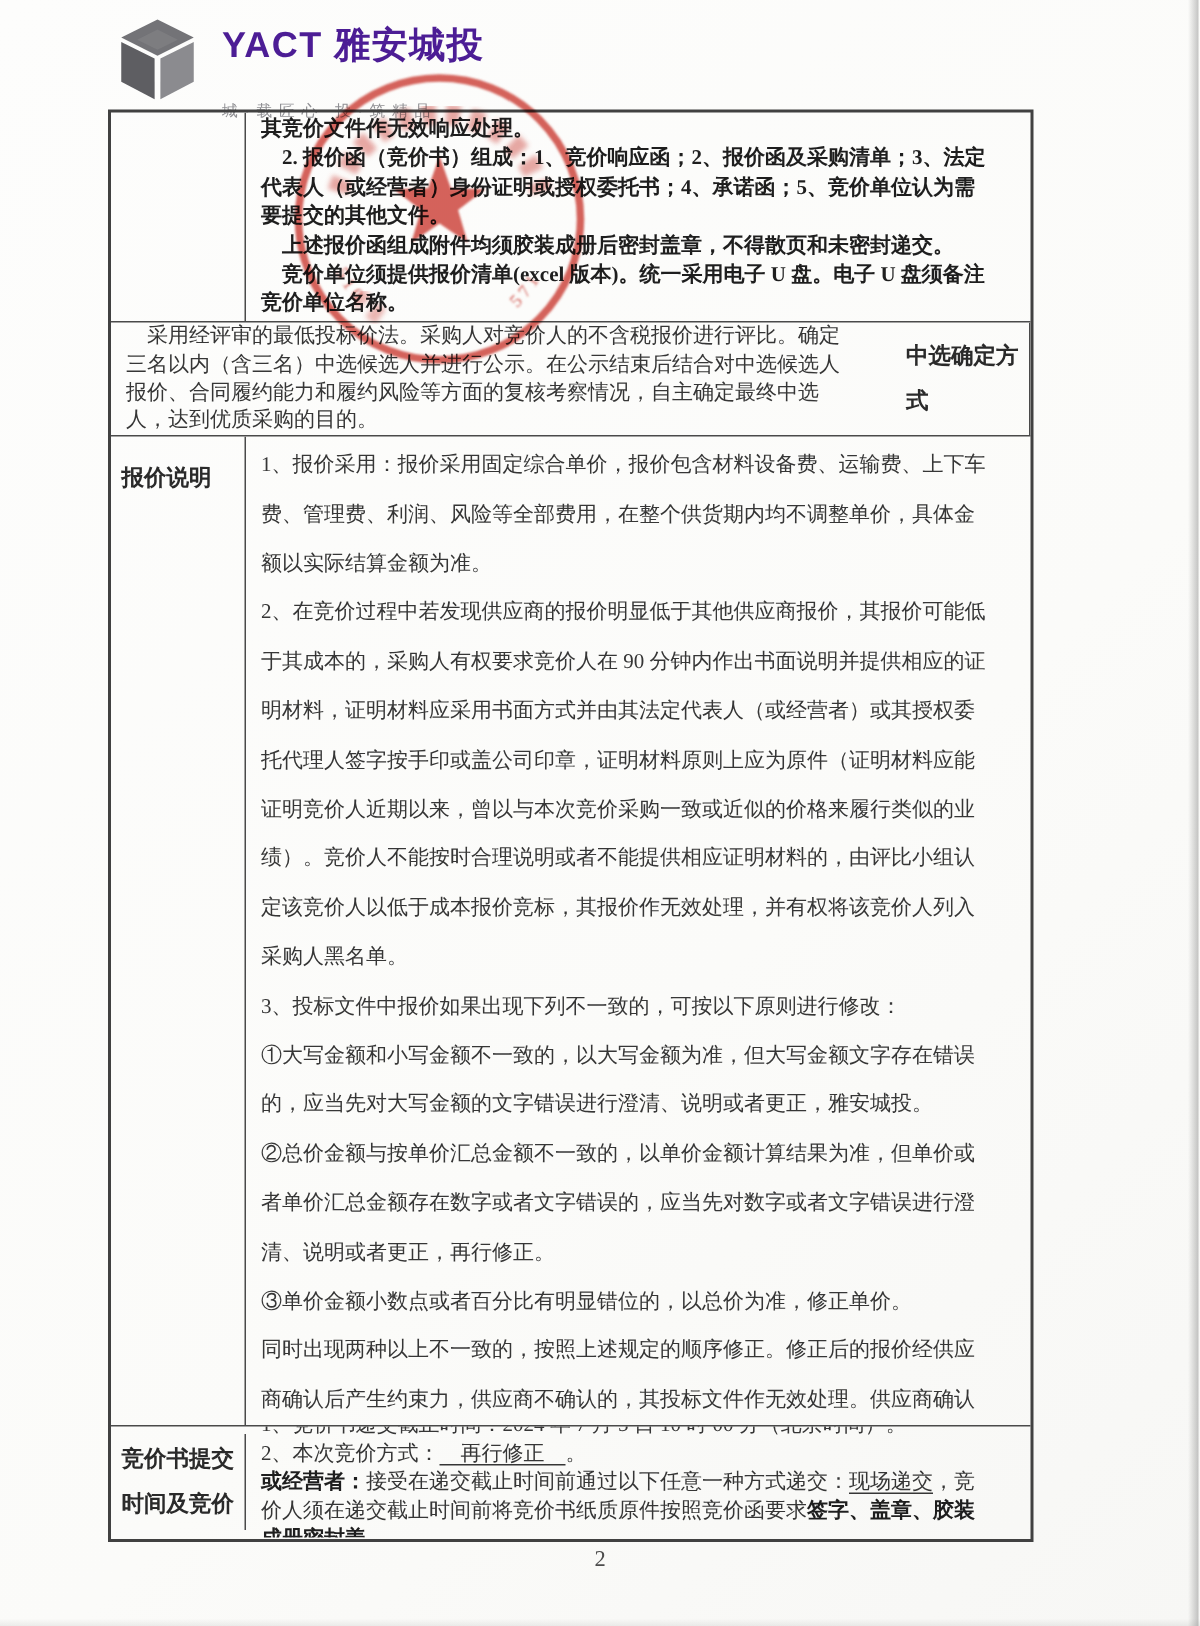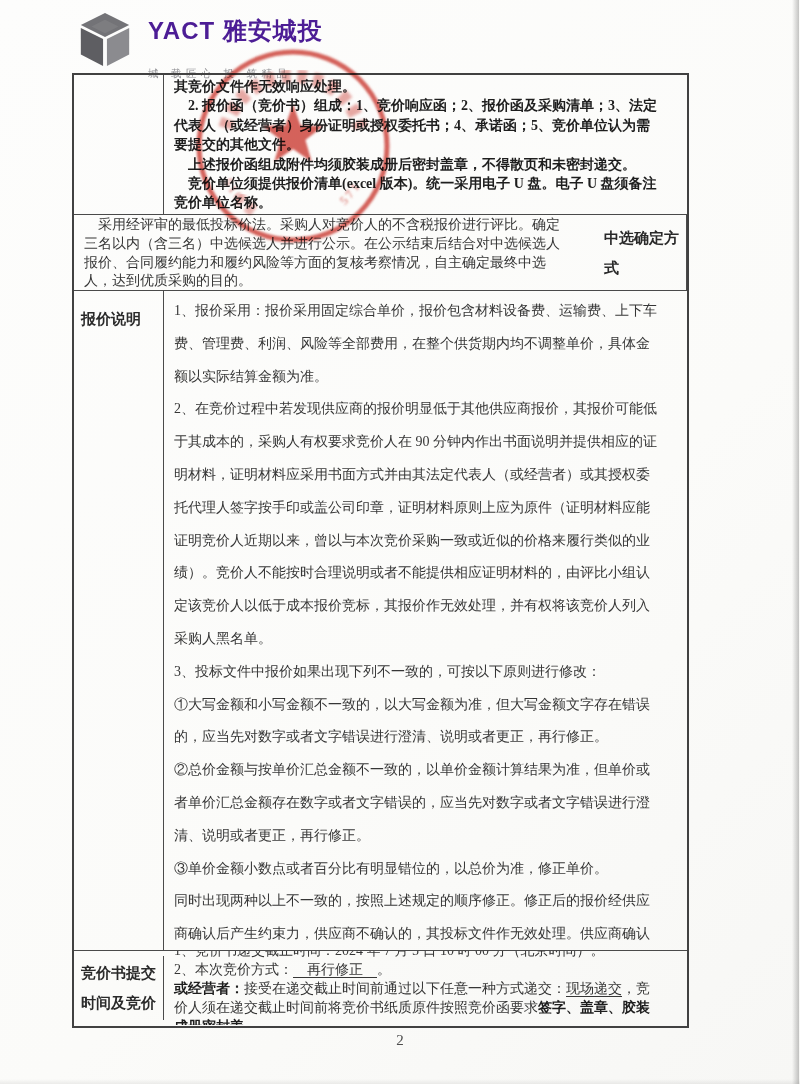--- a/index.html
+++ b/index.html
@@ -85,21 +85,21 @@
         <div class="para ind"><span>采用经评审的最低投标价法。采购人对竞价人的不含税报价进行评比。确定三名以内（含三名）中选候选人并进行公示。在公示结束后结合对中选候选人报价、合同履约能力和履约风险等方面的复核考察情况，自主确定最终中选人，达到优质采购的目的。</span></div>
       </div>
       <div class="cell lab">中选确定方式</div>
     </div>
     <div class="trow">
       <div class="cell lab">报价说明</div>
       <div class="cell con">
         <div class="para"><span>1、报价采用：报价采用固定综合单价，报价包含材料设备费、运输费、上下车费、管理费、利润、风险等全部费用，在整个供货期内均不调整单价，具体金额以实际结算金额为准。</span></div>
         <div class="para"><span>2、在竞价过程中若发现供应商的报价明显低于其他供应商报价，其报价可能低于其成本的，采购人有权要求竞价人在 90 分钟内作出书面说明并提供相应的证明材料，证明材料应采用书面方式并由其法定代表人（或经营者）或其授权委托代理人签字按手印或盖公司印章，证明材料原则上应为原件（证明材料应能证明竞价人近期以来，曾以与本次竞价采购一致或近似的价格来履行类似的业绩）。竞价人不能按时合理说明或者不能提供相应证明材料的，由评比小组认定该竞价人以低于成本报价竞标，其报价作无效处理，并有权将该竞价人列入采购人黑名单。</span></div>
         <div class="para"><span>3、投标文件中报价如果出现下列不一致的，可按以下原则进行修改：</span></div>
-        <div class="para"><span>①大写金额和小写金额不一致的，以大写金额为准，但大写金额文字存在错误的，应当先对数字或者文字错误进行澄清、说明或者更正，再行修正。</span></div>
+        <div class="para"><span>①大写金额和小写金额不一致的，以大写金额为准，但大写金额文字存在错误的，应当先对大写金额的文字错误进行澄清、说明或者更正，雅安城投。</span></div>
         <div class="para"><span>②总价金额与按单价汇总金额不一致的，以单价金额计算结果为准，但单价或者单价汇总金额存在数字或者文字错误的，应当先对数字或者文字错误进行澄清、说明或者更正，再行修正。</span></div>
         <div class="para"><span>③单价金额小数点或者百分比有明显错位的，以总价为准，修正单价。</span></div>
         <div class="para"><span>同时出现两种以上不一致的，按照上述规定的顺序修正。修正后的报价经供应商确认后产生约束力，供应商不确认的，其投标文件作无效处理。供应商确认采取书面且加盖单位公章或者供应商授权代表签字的方式。</span></div>
       </div>
     </div>
     <div class="trow">
       <div class="cell lab">竞价书提交时间及竞价</div>
       <div class="cell con">
         <div class="para"><span>1、竞价书递交截止时间：2024 年 7 月 5 日 10 时 00 分（北京时间）。</span></div>
         <div class="para"><span>2、本次竞价方式：</span><span class="u">　再行修正　</span><span>。</span></div>

